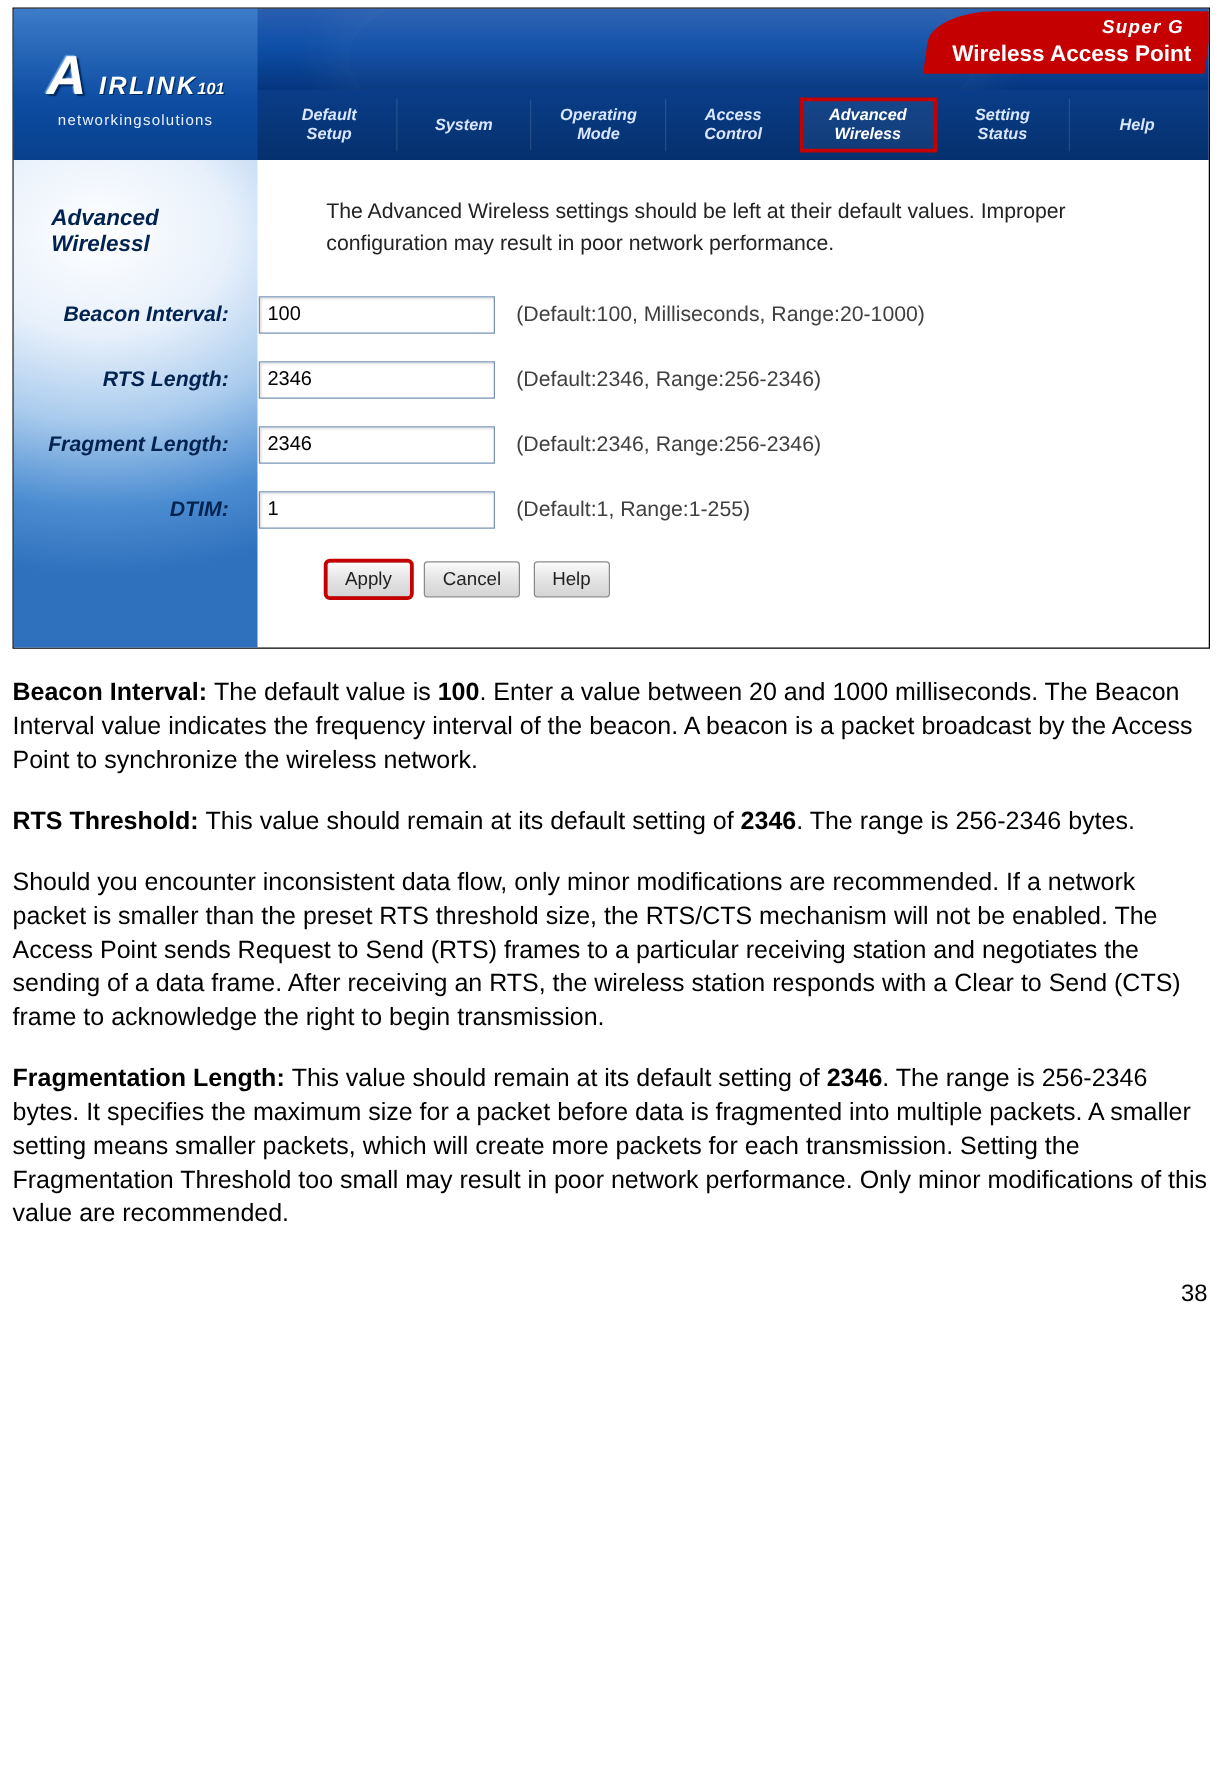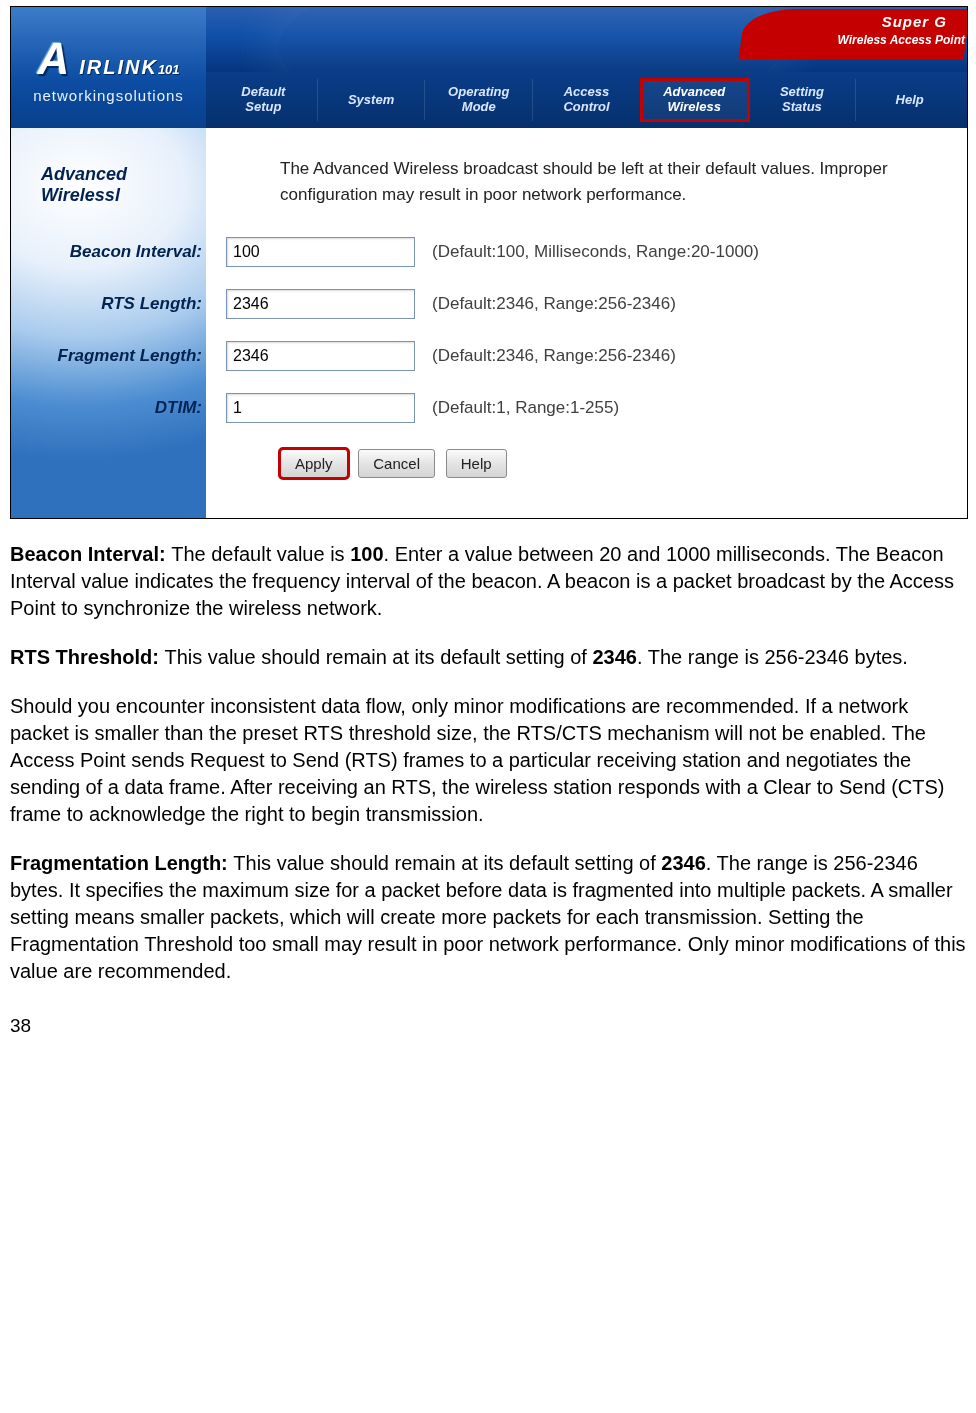--- a/index.html
+++ b/index.html
@@ -69,26 +69,25 @@
     right: 20px;
     top: 4px;
     color: #fff;
     font-weight: bold;
     font-style: italic;
     font-size: 15px;
     letter-spacing: 1px;
   }
   .super-g .t2 {
     position: absolute;
-    right: 2px;
+    right: 14px;
     top: 24px;
     color: #fff;
     font-weight: bold;
-    font-style: italic;
-    font-size: 12px;
+    font-size: 18px;
   }
   .header-row {
     display: flex;
     height: 56px;
     background: linear-gradient(to bottom, #0a3d88 0%, #05306d 100%);
     align-items: stretch;
   }
   .logo-cell {
     width: 195px;
     position: relative;
@@ -118,21 +117,21 @@
   }
   .logo-rest {
     font-size: 20px;
     font-weight: bold;
     font-style: italic;
     letter-spacing: 2px;
     margin-left: 12px;
     text-shadow: 1px 1px 0 #012a60;
   }
   .logo-sub {
-    font-size: 15px;
+    font-size: 12px;
     letter-spacing: 1px;
     margin-top: 6px;
     color: #e8f1ff;
   }
   .nav {
     flex: 1;
     display: flex;
     align-items: center;
     padding: 0 4px;
   }
@@ -151,21 +150,20 @@
   .nav-item:last-child { border-right: none; }
   .nav-item.active {
     color: #fff;
     outline: 3px solid #c40000;
     outline-offset: -2px;
     background: rgba(255,255,255,0.05);
   }
   .content-row {
     display: flex;
     min-height: 390px;
-    gap: 19px;
   }
   .sidebar {
     width: 195px;
     background: radial-gradient(ellipse 180% 70% at 35% 15%, #fff 0%, #e7f0fb 30%, #a9cbed 55%, #4c8dd1 80%, #2f71bd 100%);
   }
   .main {
     flex: 1;
     padding: 28px 20px 20px 55px;
     color: #222;
     font-size: 17px;
@@ -229,23 +227,23 @@
   .btn.primary {
     outline: 3px solid #c40000;
     outline-offset: -1px;
   }
   .desc p {
     margin: 0 0 22px 0;
     line-height: 1.35;
   }
   .desc b { font-weight: bold; }
   .page-number {
-    text-align: left;
+    text-align: right;
     font-size: 19px;
-    margin-top: 30px;
+    margin-top: 40px;
   }
 </style>
 </head>
 <body>
 
 <div class="page">
 
 
 
   <div class="screenshot">
@@ -297,21 +295,21 @@
             <div style="padding:7px 0">Help</div>
           </div>
         </div>
     </div>
 
     <div class="content-row">
       <div class="sidebar">
         <div class="side-title">Advanced Wirelessl</div>
       </div>
       <div class="main">
-        <p class="info-text">The Advanced Wireless broadcast should be left at their default values. Improper configuration may result in poor network performance.</p>
+        <p class="info-text">The Advanced Wireless settings should be left at their default values. Improper configuration may result in poor network performance.</p>
 
         <div class="form-grid" id="form-grid">
             <div class="fg-label">Beacon Interval:</div>
             <div class="fg-input"><input type="text" value="100" style=""></div>
             <div class="fg-hint">(Default:100, Milliseconds, Range:20-1000)</div>
             <div class="fg-label">RTS Length:</div>
             <div class="fg-input"><input type="text" value="2346" style=""></div>
             <div class="fg-hint">(Default:2346, Range:256-2346)</div>
             <div class="fg-label">Fragment Length:</div>
             <div class="fg-input"><input type="text" value="2346" style=""></div>

